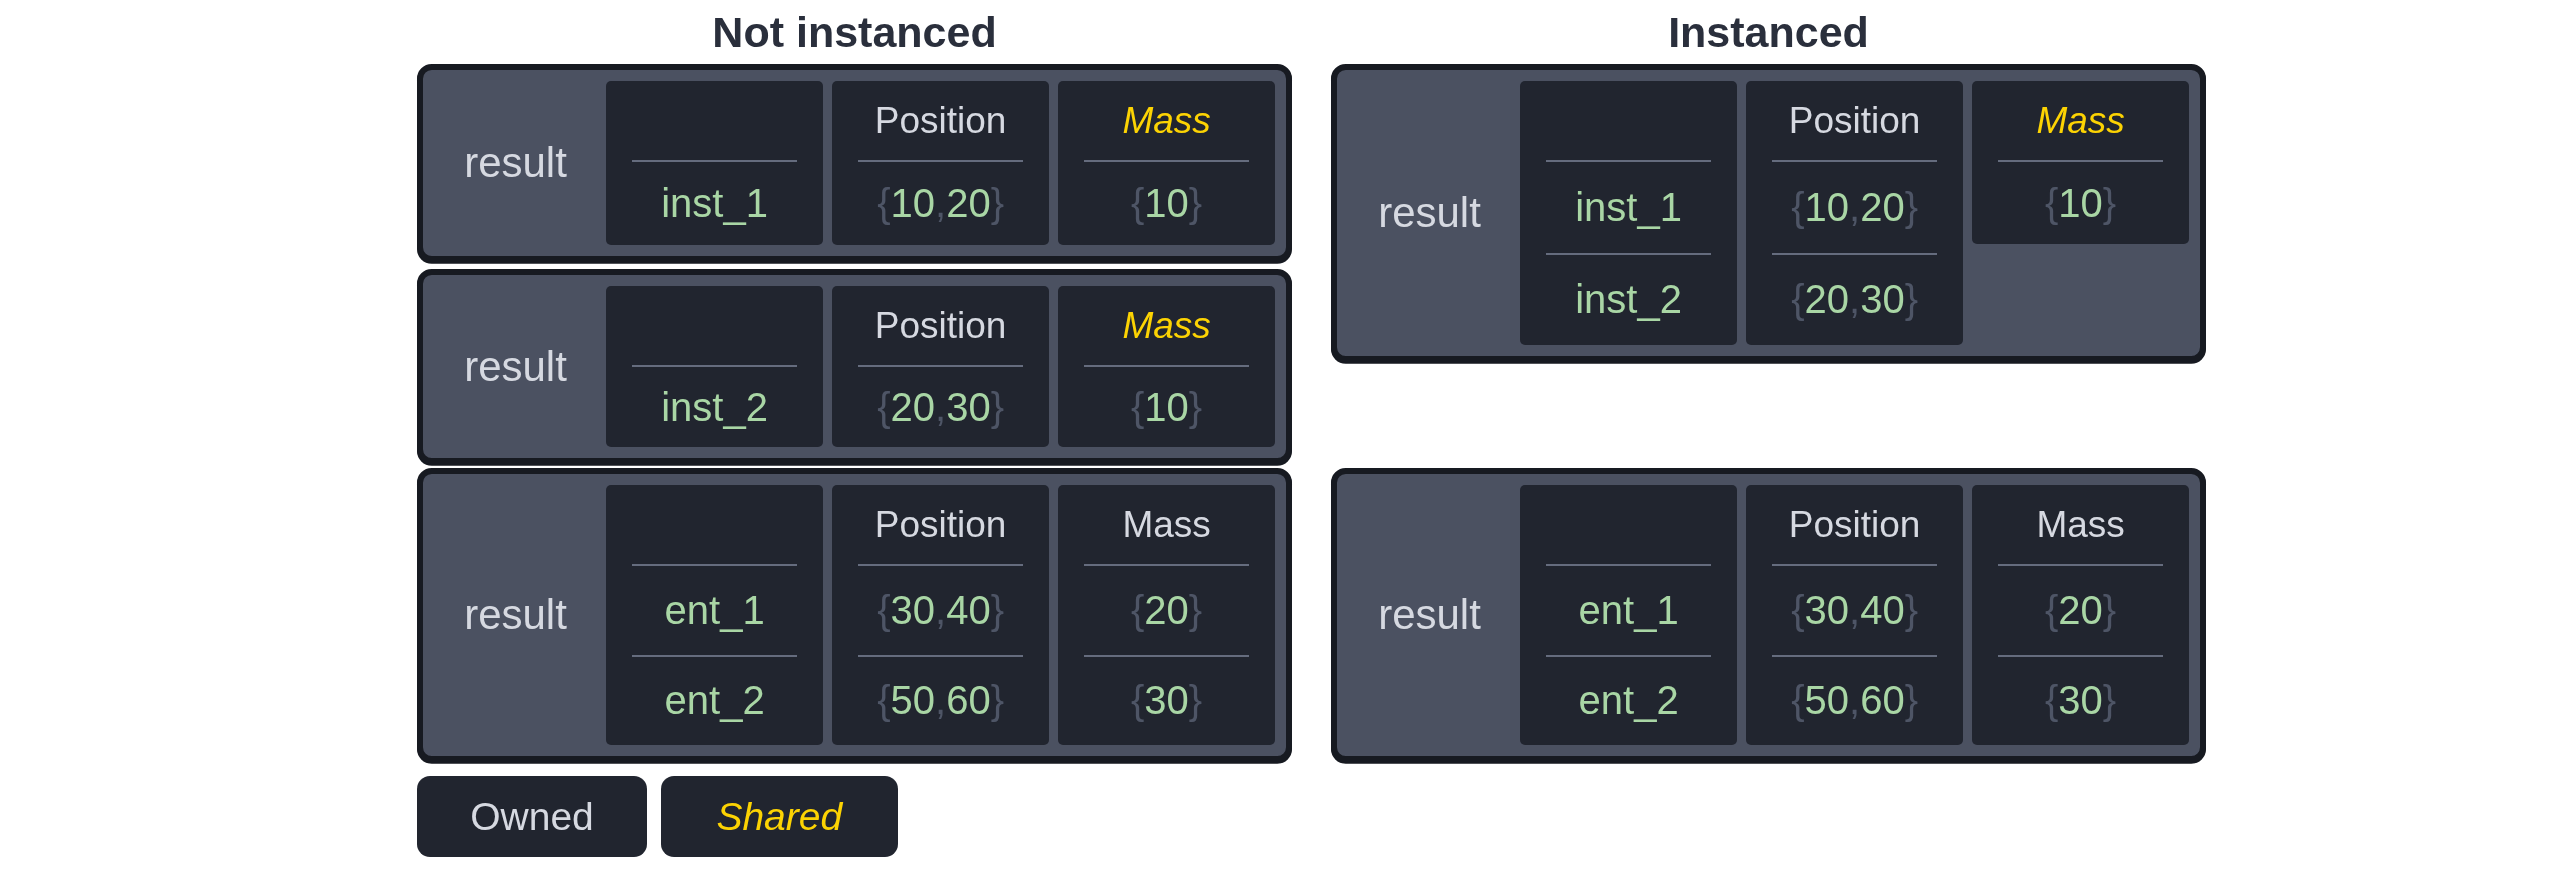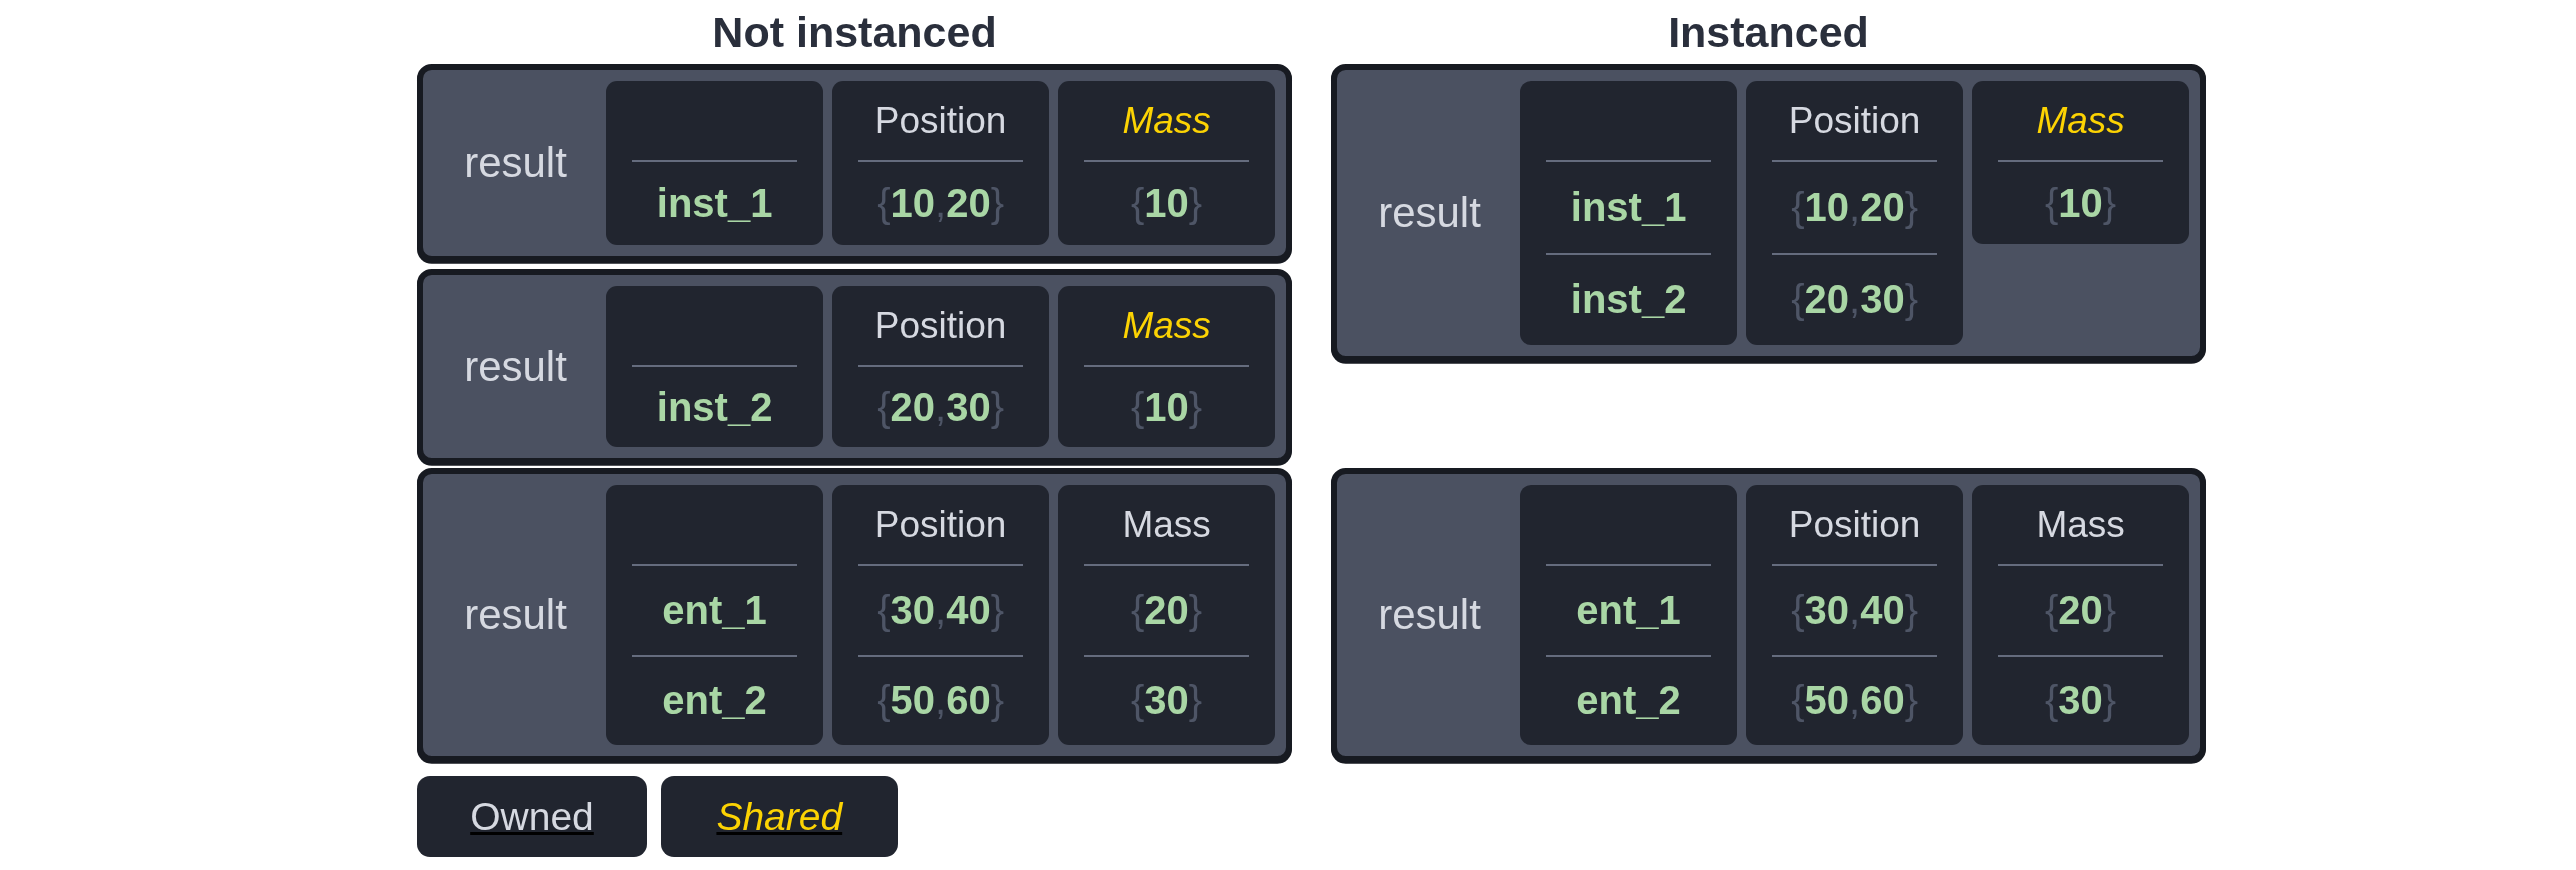--- a/index.html
+++ b/index.html
@@ -52,21 +52,21 @@
     display: flex;
     align-items: center;
     justify-content: center;
     color: #d6d9e1;
     font-size: 42px;
   }
   .cell {
     flex: 1 1 0;
     box-sizing: border-box;
     background: #21252f;
-    border-radius: 11px;
+    border-radius: 5px;
     display: flex;
     flex-direction: column;
     padding: 0 26px;
     min-width: 0;
   }
   .cell.short {
     align-self: flex-start;
     height: 163px;
   }
   .cell-header {
@@ -87,31 +87,30 @@
     width: 100%;
   }
   .cell-row {
     flex: 1 1 0;
     display: flex;
     align-items: center;
     justify-content: center;
     font-size: 40px;
     white-space: nowrap;
   }
-  .cell-row .num   { color: #a9d6a5; font-weight: bold; }
+  .cell-row .num   { color: #a9d6a5; }
   .cell-row .punct { color: #4e5566; }
 
   .legend {
     position: absolute;
     left: 417px;
     top: 776px;
     display: flex;
     flex-direction: row;
     gap: 13.8px;
-    text-decoration: underline;
   }
   .legend-item {
     box-sizing: border-box;
     height: 81px;
     border-radius: 13px;
     background: #21252f;
     display: flex;
     align-items: center;
     justify-content: center;
     font-size: 39px;

